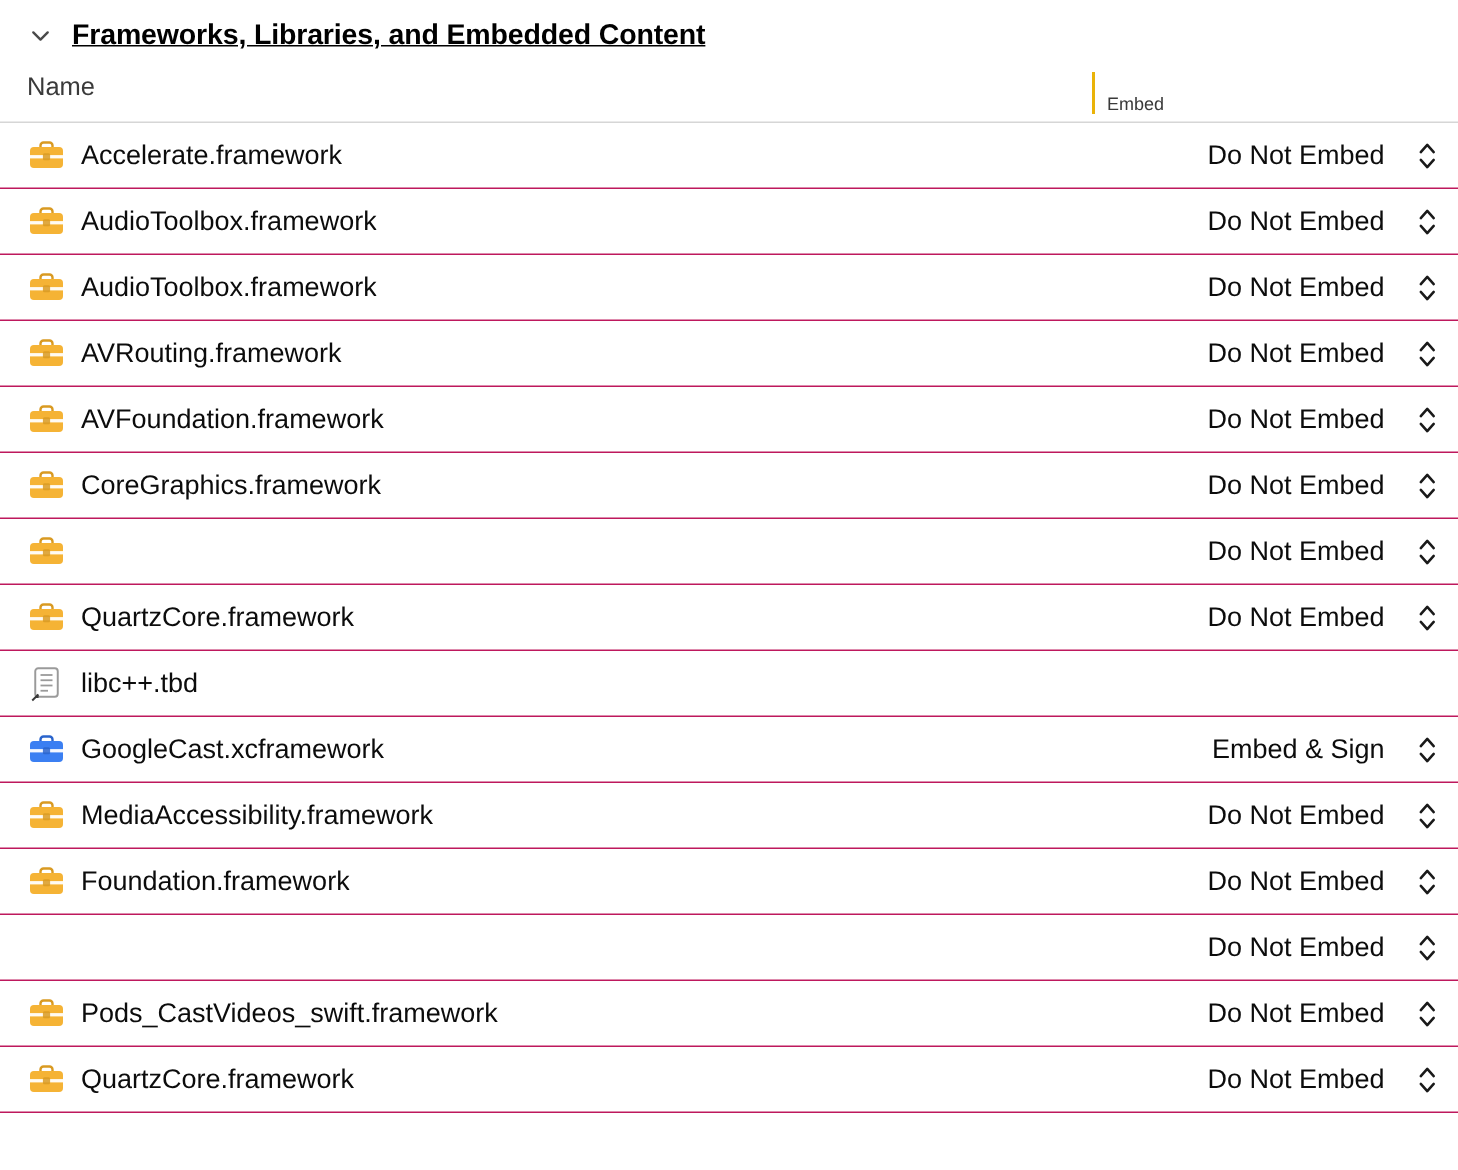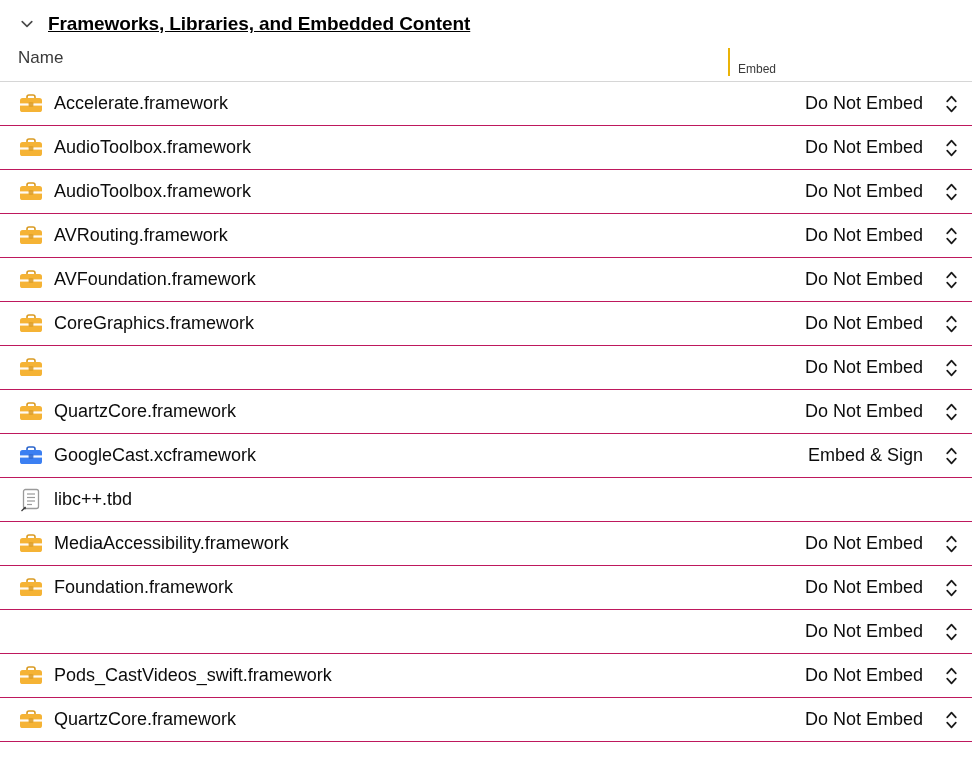--- a/index.html
+++ b/index.html
@@ -325,42 +325,20 @@
     <div class="cell-embed">
       <span class="embed-value">Do Not Embed</span>
       <span class="stepper">
         <svg width="13" height="22" viewBox="0 0 13 22" aria-hidden="true">
           <path d="M2.2 8.4 L6.5 3.6 L10.8 8.4" fill="none" stroke="#1a1a1a" stroke-width="1.7" stroke-linecap="round" stroke-linejoin="round"></path>
           <path d="M2.2 13.6 L6.5 18.4 L10.8 13.6" fill="none" stroke="#1a1a1a" stroke-width="1.7" stroke-linecap="round" stroke-linejoin="round"></path>
         </svg>
       </span>
     </div>
   </div>
-      <div class="row">
-    <div class="cell-name">
-      <span class="icon">
-            <svg width="24" height="20" viewBox="0 0 24 20" aria-hidden="true">
-              <path d="M8 4 V3 a2 2 0 0 1 2-2 h4 a2 2 0 0 1 2 2 V4" fill="none" stroke="#2a64cc" stroke-width="1.6" stroke-linecap="round"></path>
-              <rect x="1" y="4" width="22" height="14" rx="2.6" fill="#3b7ff2"></rect>
-              <rect x="1" y="9.4" width="22" height="2.2" fill="#ffffff" opacity="0.95"></rect>
-              <rect x="9.6" y="8.2" width="4.8" height="4.6" rx="1" fill="#2a64cc" opacity="0.85"></rect>
-            </svg>
-          </span>
-      <span class="name-label">GoogleCast.xcframework</span>
-    </div>
-    <div class="cell-embed">
-      <span class="embed-value">Embed &amp; Sign</span>
-      <span class="stepper">
-        <svg width="13" height="22" viewBox="0 0 13 22" aria-hidden="true">
-          <path d="M2.2 8.4 L6.5 3.6 L10.8 8.4" fill="none" stroke="#1a1a1a" stroke-width="1.7" stroke-linecap="round" stroke-linejoin="round"></path>
-          <path d="M2.2 13.6 L6.5 18.4 L10.8 13.6" fill="none" stroke="#1a1a1a" stroke-width="1.7" stroke-linecap="round" stroke-linejoin="round"></path>
-        </svg>
-      </span>
-    </div>
-  </div>
       <div class="row no-embed">
     <div class="cell-name">
       <span class="icon">
             <svg width="22" height="24" viewBox="0 0 22 24" aria-hidden="true">
               <rect x="3.5" y="1.5" width="15" height="19" rx="2" fill="#ffffff" stroke="#9a9a9a" stroke-width="1.3"></rect>
               <line x1="7" y1="6" x2="15" y2="6" stroke="#9a9a9a" stroke-width="1.2"></line>
               <line x1="7" y1="9.5" x2="15" y2="9.5" stroke="#9a9a9a" stroke-width="1.2"></line>
               <line x1="7" y1="13" x2="15" y2="13" stroke="#9a9a9a" stroke-width="1.2"></line>
               <line x1="7" y1="16.5" x2="12" y2="16.5" stroke="#9a9a9a" stroke-width="1.2"></line>
               <path d="M1.5 23 L5.5 19" fill="none" stroke="#3a3a3a" stroke-width="1.3"></path>
@@ -376,20 +354,42 @@
           <path d="M2.2 8.4 L6.5 3.6 L10.8 8.4" fill="none" stroke="#1a1a1a" stroke-width="1.7" stroke-linecap="round" stroke-linejoin="round"></path>
           <path d="M2.2 13.6 L6.5 18.4 L10.8 13.6" fill="none" stroke="#1a1a1a" stroke-width="1.7" stroke-linecap="round" stroke-linejoin="round"></path>
         </svg>
       </span>
     </div>
   </div>
       <div class="row">
     <div class="cell-name">
       <span class="icon">
             <svg width="24" height="20" viewBox="0 0 24 20" aria-hidden="true">
+              <path d="M8 4 V3 a2 2 0 0 1 2-2 h4 a2 2 0 0 1 2 2 V4" fill="none" stroke="#2a64cc" stroke-width="1.6" stroke-linecap="round"></path>
+              <rect x="1" y="4" width="22" height="14" rx="2.6" fill="#3b7ff2"></rect>
+              <rect x="1" y="9.4" width="22" height="2.2" fill="#ffffff" opacity="0.95"></rect>
+              <rect x="9.6" y="8.2" width="4.8" height="4.6" rx="1" fill="#2a64cc" opacity="0.85"></rect>
+            </svg>
+          </span>
+      <span class="name-label">GoogleCast.xcframework</span>
+    </div>
+    <div class="cell-embed">
+      <span class="embed-value">Embed &amp; Sign</span>
+      <span class="stepper">
+        <svg width="13" height="22" viewBox="0 0 13 22" aria-hidden="true">
+          <path d="M2.2 8.4 L6.5 3.6 L10.8 8.4" fill="none" stroke="#1a1a1a" stroke-width="1.7" stroke-linecap="round" stroke-linejoin="round"></path>
+          <path d="M2.2 13.6 L6.5 18.4 L10.8 13.6" fill="none" stroke="#1a1a1a" stroke-width="1.7" stroke-linecap="round" stroke-linejoin="round"></path>
+        </svg>
+      </span>
+    </div>
+  </div>
+      <div class="row">
+    <div class="cell-name">
+      <span class="icon">
+            <svg width="24" height="20" viewBox="0 0 24 20" aria-hidden="true">
               <path d="M8 4 V3 a2 2 0 0 1 2-2 h4 a2 2 0 0 1 2 2 V4" fill="none" stroke="#d99a22" stroke-width="1.6" stroke-linecap="round"></path>
               <rect x="1" y="4" width="22" height="14" rx="2.6" fill="#f5b335"></rect>
               <rect x="1" y="9.4" width="22" height="2.2" fill="#ffffff" opacity="0.95"></rect>
               <rect x="9.6" y="8.2" width="4.8" height="4.6" rx="1" fill="#d99a22" opacity="0.85"></rect>
             </svg>
           </span>
       <span class="name-label">MediaAccessibility.framework</span>
     </div>
     <div class="cell-embed">
       <span class="embed-value">Do Not Embed</span>

